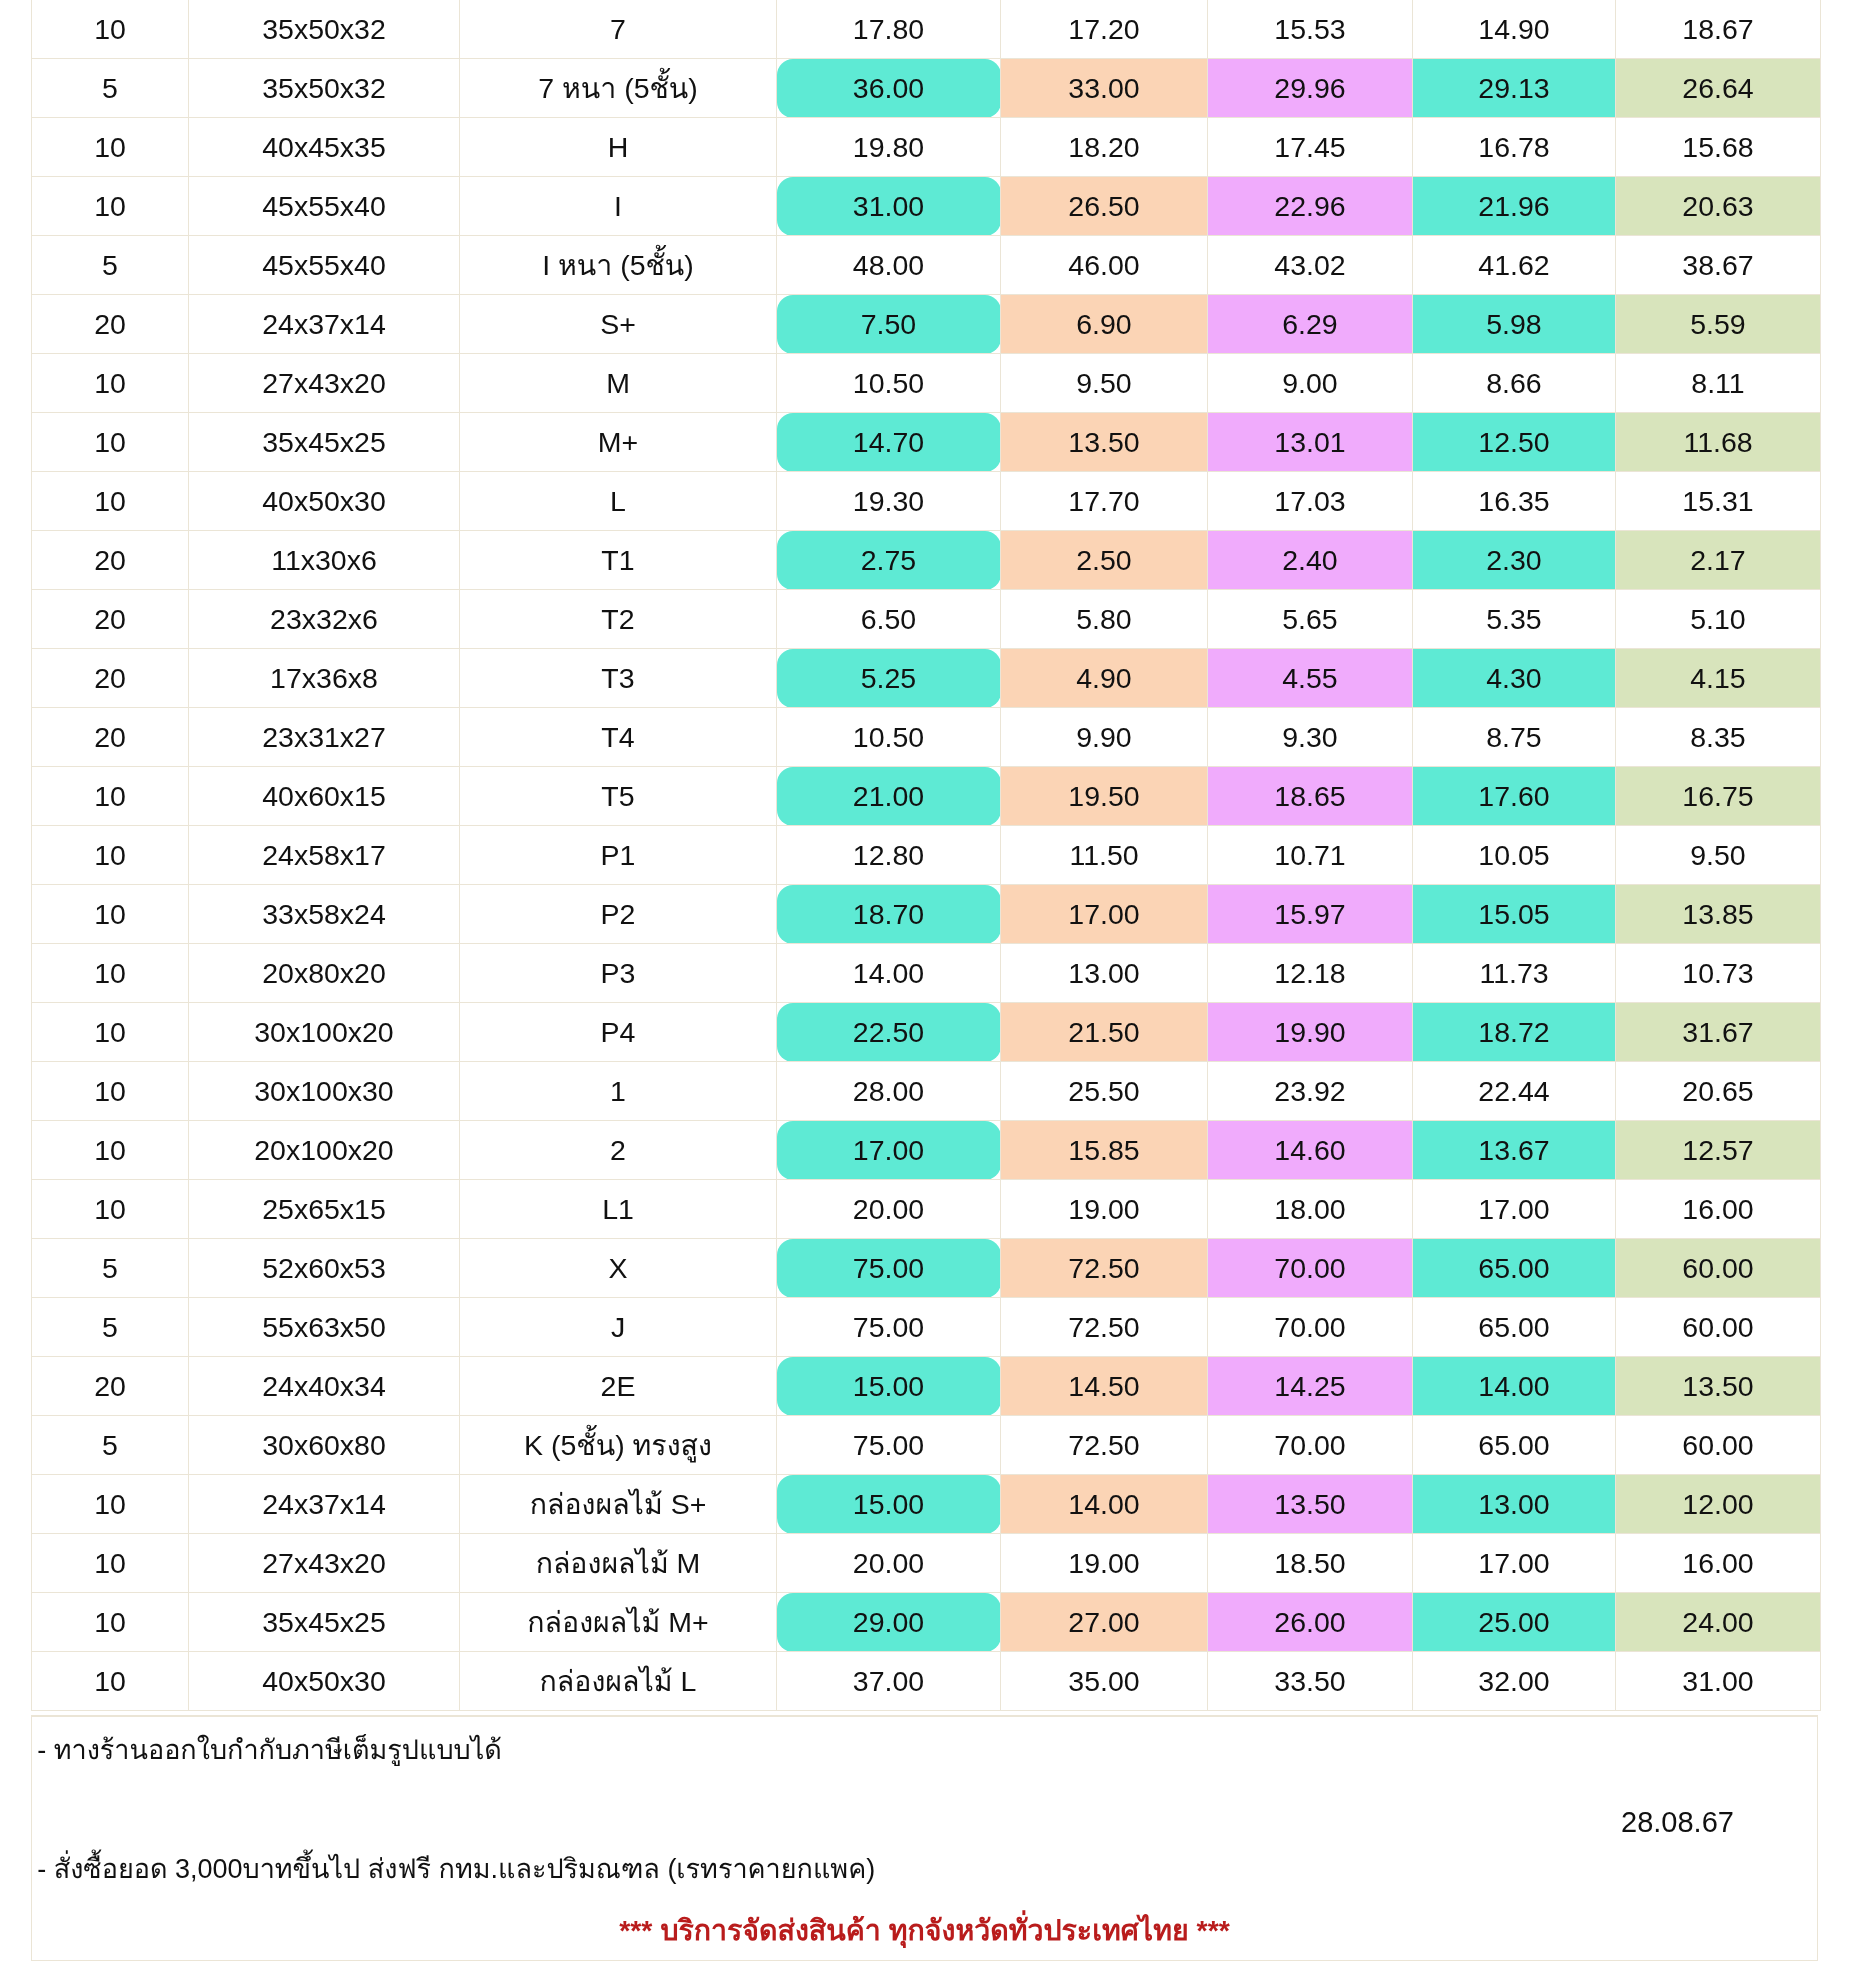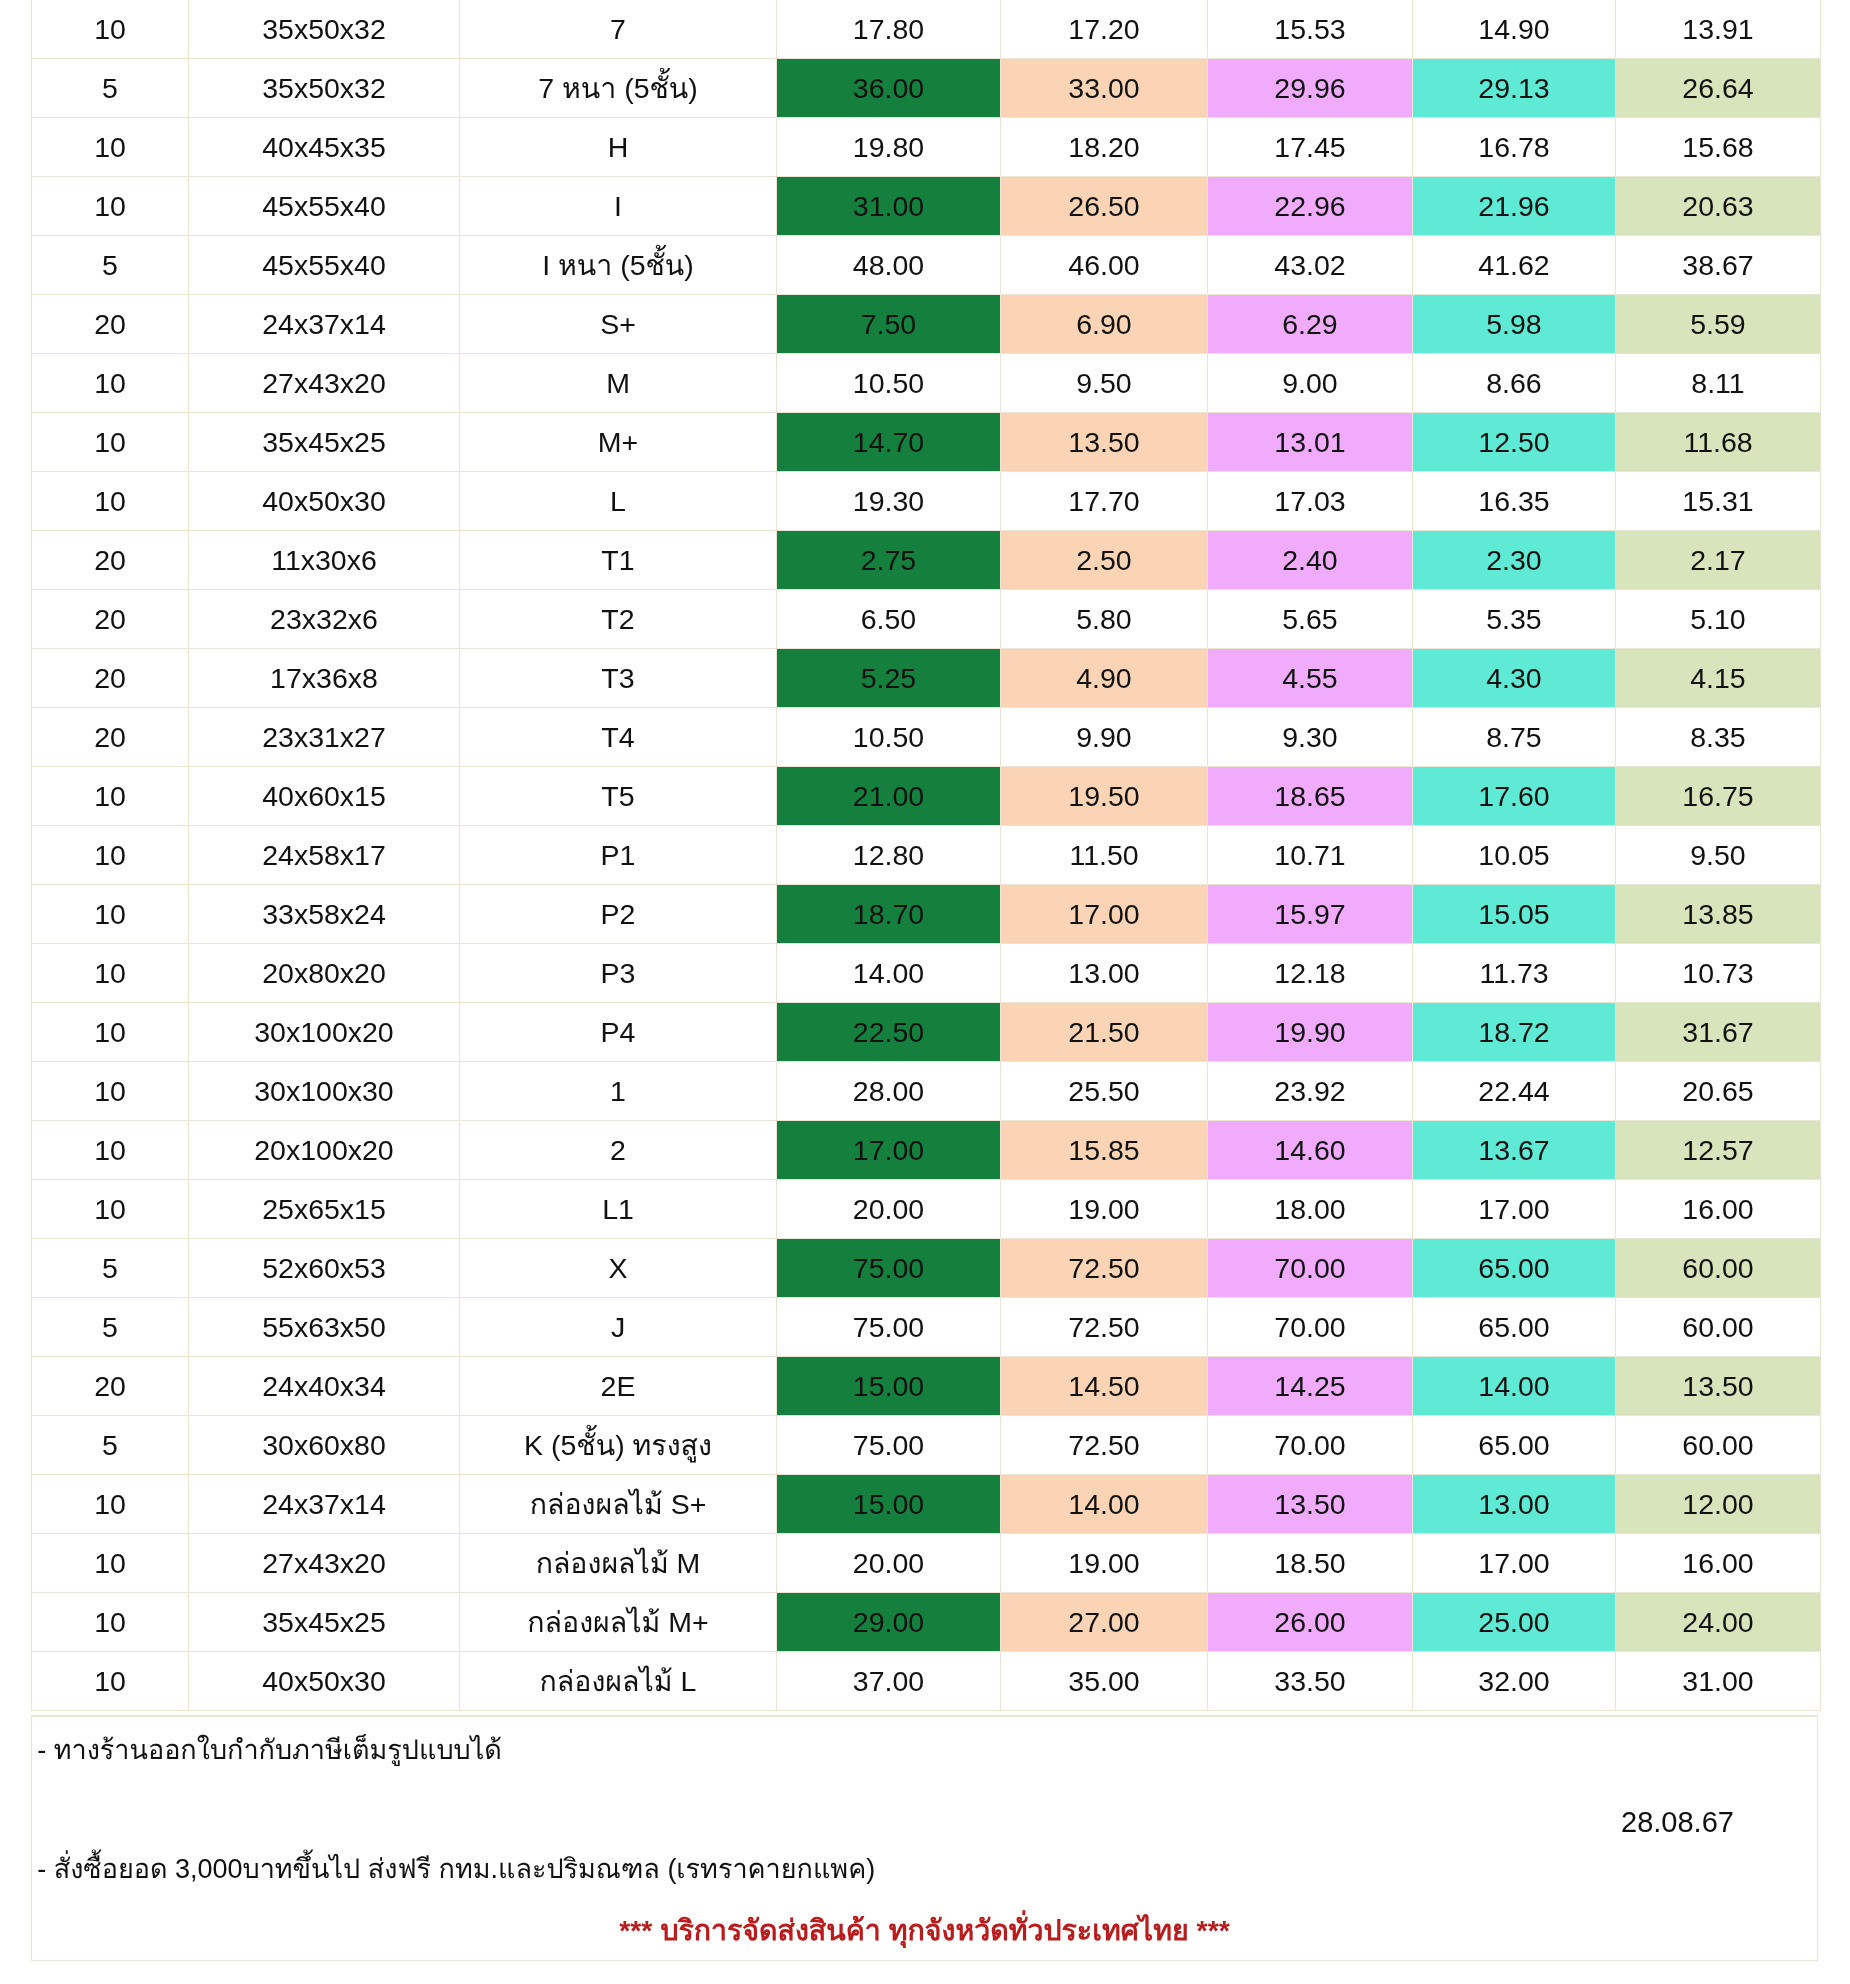--- a/index.html
+++ b/index.html
@@ -2,21 +2,21 @@
 <html style="font-size:14px"><head>
 <meta charset="utf-8">
 <style>
   html, body { margin:0; padding:0; background:#ffffff; }
   body { width:1850px; height:1985px; position:relative; overflow:hidden;
          font-family:"Liberation Sans","DejaVu Sans",sans-serif; color:#111; }
   #sheet { position:absolute; left:31px; top:-0.9px; width:1789px; }
   table { border-collapse:collapse; table-layout:fixed; width:1789px; }
   td { height:58px; border:0.9px solid #ebe5d6; text-align:center; vertical-align:middle;
        font-size:28.5px; padding:0; white-space:nowrap; overflow:hidden; }
-  tr.hl td.p1 { background:#15803d; }
+  tr.hl td.p1 { background:#5eead4;border-radius:16px; }
   tr.hl td.p2 { background:#fbd4b5; }
   tr.hl td.p3 { background:#f0abfc;margin-top:16px; }
   tr.hl td.p4 { background:#5eead4; }
   tr.hl td.p5 { background:#d8e4bc; }
   #notes { position:absolute; left:31px; top:1715px; width:1787px; height:246px;
            border:0.9px solid #ebe5d6; border-top:2.6px solid #ebe5d6; box-sizing:border-box; }
   .note { position:absolute; left:5.2px; font-size:27px; white-space:nowrap; }
   #date { position:absolute; left:1589px; top:89px; font-size:29px; }
   #red { position:absolute; left:0; width:100%; top:190px; text-align:center;
          color:#b91c1c; font-weight:bold; font-size:28.5px; }
@@ -38,21 +38,21 @@
     </colgroup>
     <tbody id="tbody">
         <tr>
           <td>10</td>
           <td>35x50x32</td>
           <td>7</td>
           <td class="p1">17.80</td>
           <td class="p2">17.20</td>
           <td class="p3">15.53</td>
           <td class="p4">14.90</td>
-          <td class="p5">13.91</td>
+          <td class="p5">18.67</td>
         </tr>
         <tr class="hl">
           <td>5</td>
           <td>35x50x32</td>
           <td>7 หนา (5ชั้น)</td>
           <td class="p1">36.00</td>
           <td class="p2">33.00</td>
           <td class="p3">29.96</td>
           <td class="p4">29.13</td>
           <td class="p5">26.64</td>

